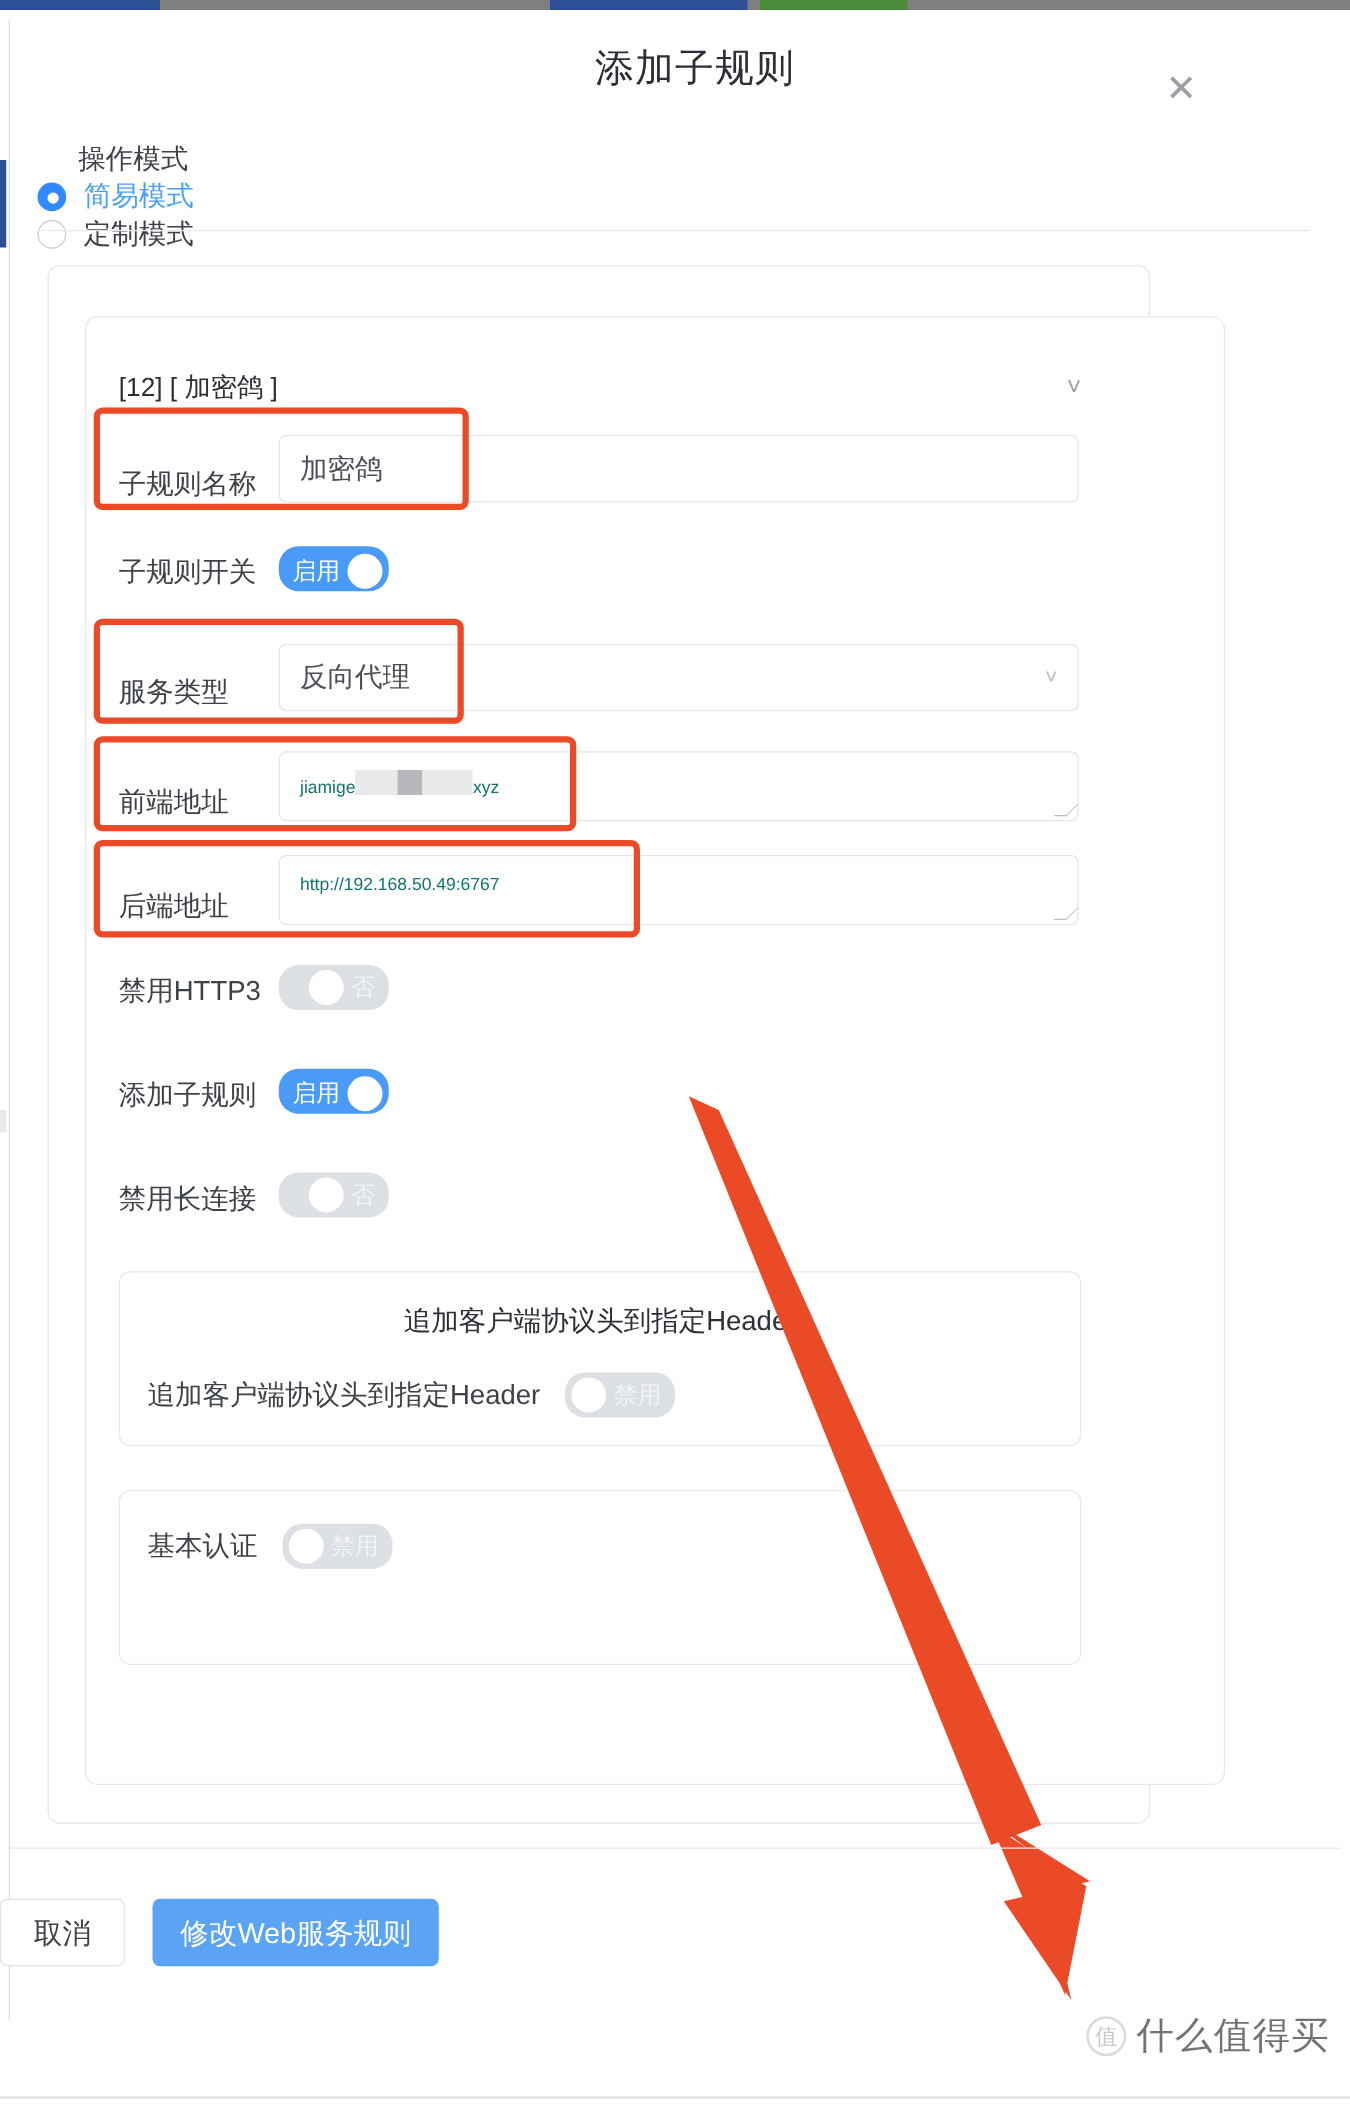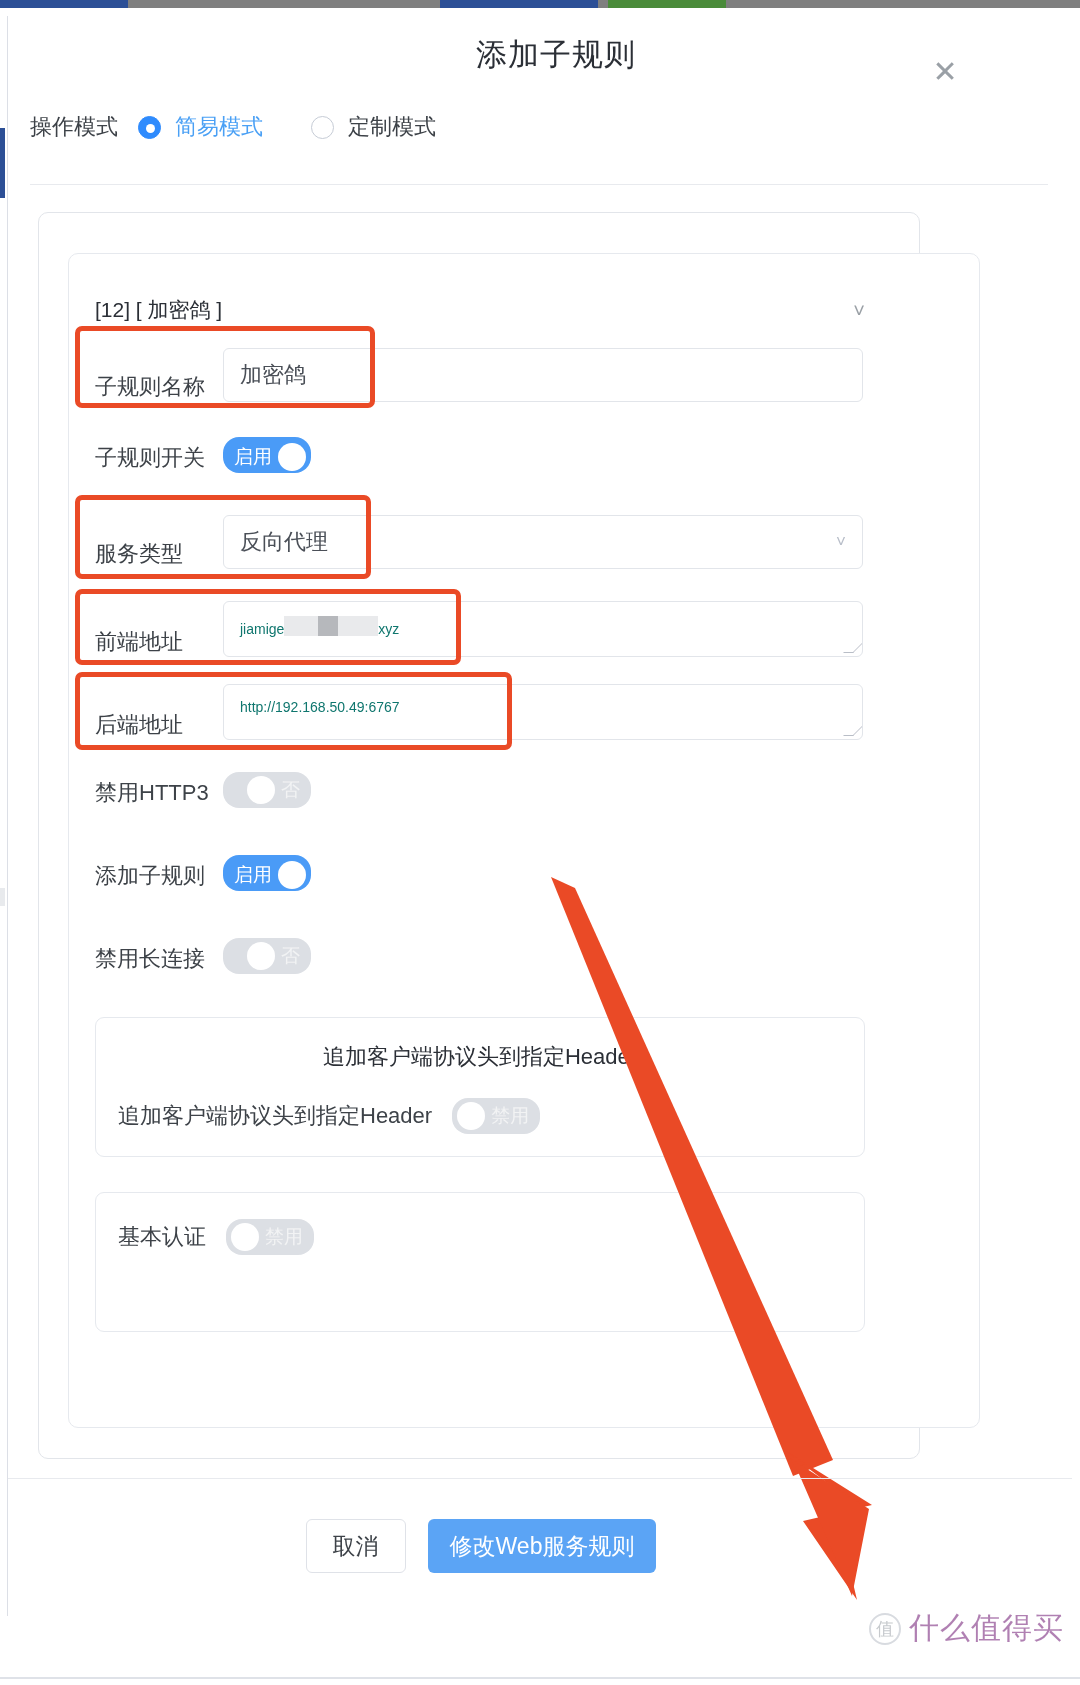--- a/index.html
+++ b/index.html
@@ -26,21 +26,21 @@
     position: absolute; top: 26px; left: 0; width: 1080px;
     text-align: center; font-size: 31px; color: #2b2f36; letter-spacing: 1px; padding-left: 32px;
   }
   .close-btn {
     position: absolute; top: 48px; right: 118px;
     width: 34px; height: 34px; color: #9aa0a6; font-size: 30px; line-height: 32px;
     text-align: center; cursor: pointer; font-weight: 300;
   }
 
   
-  .mode-row { position: absolute; top: 104px; left: 30px; display: flex; align-items: center; }
+  .mode-row { position: absolute; top: 104px; left: 30px; display: flex; align-items: center; flex-direction: column; }
   .mode-label { font-size: 22px; color: #3d4248; margin-right: 20px; }
   .radio { display: flex; align-items: center; margin-right: 48px; cursor: pointer; }
   .radio .dot {
     width: 23px; height: 23px; border-radius: 50%; border: 1px solid #c6ccd6;
     background: #fff; margin-right: 14px; position: relative; flex: none;
   }
   .radio.checked .dot { background: #2f8bfd; border-color: #2f8bfd; }
   .radio.checked .dot::after {
     content: ""; position: absolute; left: 7px; top: 7px; width: 9px; height: 9px;
     background: #fff; border-radius: 50%;
@@ -112,39 +112,39 @@
   .sp-row .sp-label { font-size: 22px; color: #3d4248; margin-right: 20px; }
 
   
   .redbox { position: absolute; border: 5px solid #ea4a26; border-radius: 7px; pointer-events: none; }
 
   
   .arrow-svg { position: absolute; left: 0; top: 0; width: 1080px; height: 1685px; pointer-events: none; }
 
   
   .hr-bottom { position: absolute; top: 1470px; left: 8px; width: 1064px; height: 1px; background: #e8eaee; }
-  .footer { position: absolute; top: 1488px; left: 0; width: 1080px; height: 100px; display: flex; justify-content: center; align-items: center; padding-right: 118px; }
+  .footer { position: absolute; top: 1488px; left: 0; width: 1080px; height: 100px; display: flex; justify-content: flex-start; align-items: center; padding-right: 118px; }
   .btn-cancel {
     width: 100px; height: 54px; border: 1px solid #dfe2e8; border-radius: 6px; background: #fff;
     font-size: 23px; color: #3d4248; display: flex; align-items: center; justify-content: center;
     cursor: pointer; margin-right: 22px;
   }
   .btn-primary {
     height: 54px; border-radius: 6px; background: #5ba4f5; color: #fff; font-size: 23px;
     display: flex; align-items: center; justify-content: center; padding: 0 22px; cursor: pointer;
   }
   .bottom-line { position: absolute; top: 1669px; left: 0; width: 1080px; height: 2px; background: #dfe2e8; }
 
   
   .watermark { position: absolute; right: 16px; top: 1600px; display: flex; align-items: center; opacity: .55; }
   .wm-circle {
     width: 32px; height: 32px; border-radius: 50%; border: 2px solid #b9bec7; color: #9aa0a6;
     font-size: 18px; display: flex; align-items: center; justify-content: center; margin-right: 8px;
   }
-  .wm-text { font-size: 30px; color: #701a75; letter-spacing: 1px; }
+  .wm-text { font-size: 30px; color: #000000; letter-spacing: 1px; }
 </style>
 </head>
 <body>
 
 <div class="tabstrip" id="tabstrip">
     <div class="seg" style="left: 0px; width: 128px; background: rgb(44, 79, 150);"></div>
     <div class="seg" style="left: 131px; width: 132px; background: rgb(127, 127, 127);"></div>
     <div class="seg" style="left: 266px; width: 148px; background: rgb(127, 127, 127);"></div>
     <div class="seg" style="left: 418px; width: 20px; background: rgb(127, 127, 127);"></div>
     <div class="seg" style="left: 440px; width: 158px; background: rgb(44, 79, 150);"></div>

